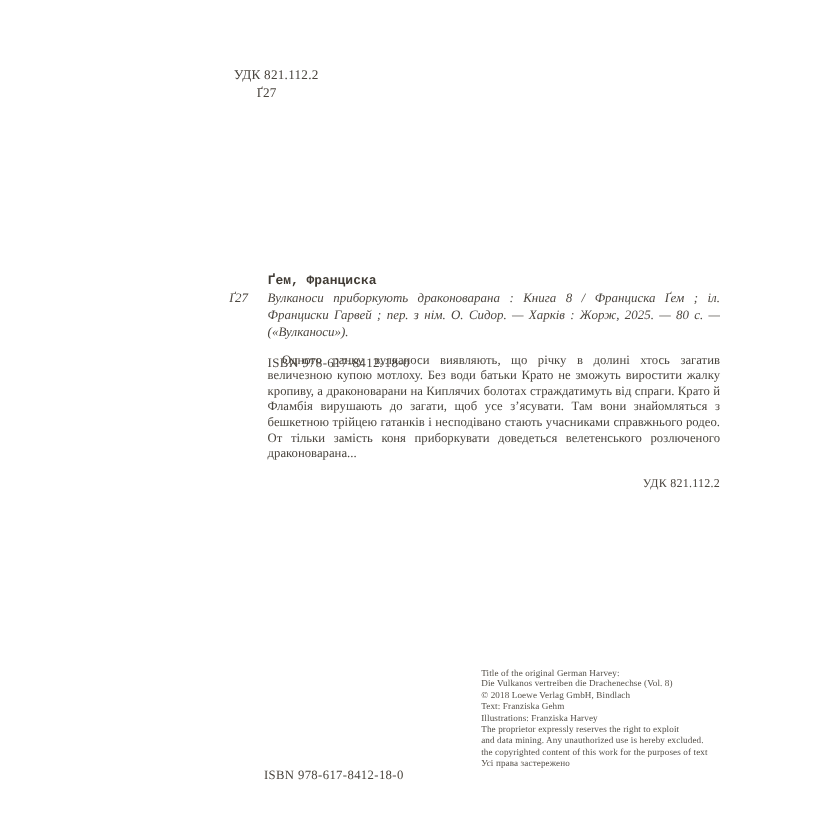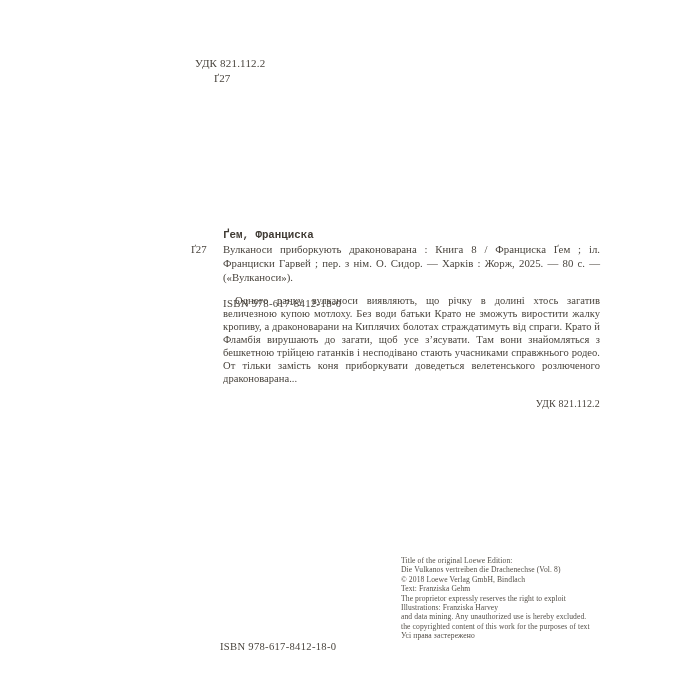--- a/index.html
+++ b/index.html
@@ -42,20 +42,21 @@
   .catalog-card .author-line {
     padding-left: 32px;
     font-weight: bold;
     color: #403b34;
     font-family: Liberation Mono, monospace;
   }
   .catalog-card .desc-line {
     text-align: justify;
     text-indent: -32px;
     padding-left: 32px;
+    font-style: italic;
   }
   .catalog-card .sign-cell {
     display: inline-block;
     width: 32px;
     text-indent: 0;
   }
   .catalog-card .isbn-line {
     margin-top: 12px;
     padding-left: 32px;
     letter-spacing: 0.3px;
@@ -115,26 +116,26 @@
       <span class="sign-cell">Ґ27</span><span>Вулканоси приборкують драконоварана : Книга 8 / Франциска Ґем ; іл. Франциски Гарвей ; пер. з нім. О. Сидор. — Харків : Жорж, 2025. — 80 с. — («Вулканоси»).</span>
     </div>
     <div class="isbn-line">ISBN 978-617-8412-18-0</div>
   </div>
 
   <div class="abs annotation">Одного ранку вулканоси виявляють, що річку в долині хтось загатив величезною купою мотлоху. Без води батьки Крато не зможуть виростити жалку кропиву, а драконоварани на Киплячих болотах страждатимуть від спраги. Крато й Фламбія вирушають до загати, щоб усе з’ясувати. Там вони знайомляться з бешкетною трійцею гатанків і несподівано стають учасниками справжнього родео. От тільки замість коня приборкувати доведеться велетенського розлюченого драконоварана...</div>
 
   <div class="abs udk-bottom">УДК 821.112.2</div>
 
   <div class="abs copyright-block">
-    <div>Title of the original Loewe Edition:</div>
+    <div>Title of the original German Harvey:</div>
     <div>Die Vulkanos vertreiben die Drachenechse (Vol. 8)</div>
     <div>© 2018 Loewe Verlag GmbH, Bindlach</div>
     <div>Text: Franziska Gehm</div>
+    <div>Illustrations: Franziska Harvey</div>
     <div>The proprietor expressly reserves the right to exploit</div>
-    <div>Illustrations: Franziska Harvey</div>
     <div>and data mining. Any unauthorized use is hereby excluded.</div>
     <div>the copyrighted content of this work for the purposes of text</div>
     <div>Усі права застережено</div>
   </div>
 
   <div class="abs footer-isbn">ISBN 978-617-8412-18-0</div>
 
 </div>
 
 </body></html>

